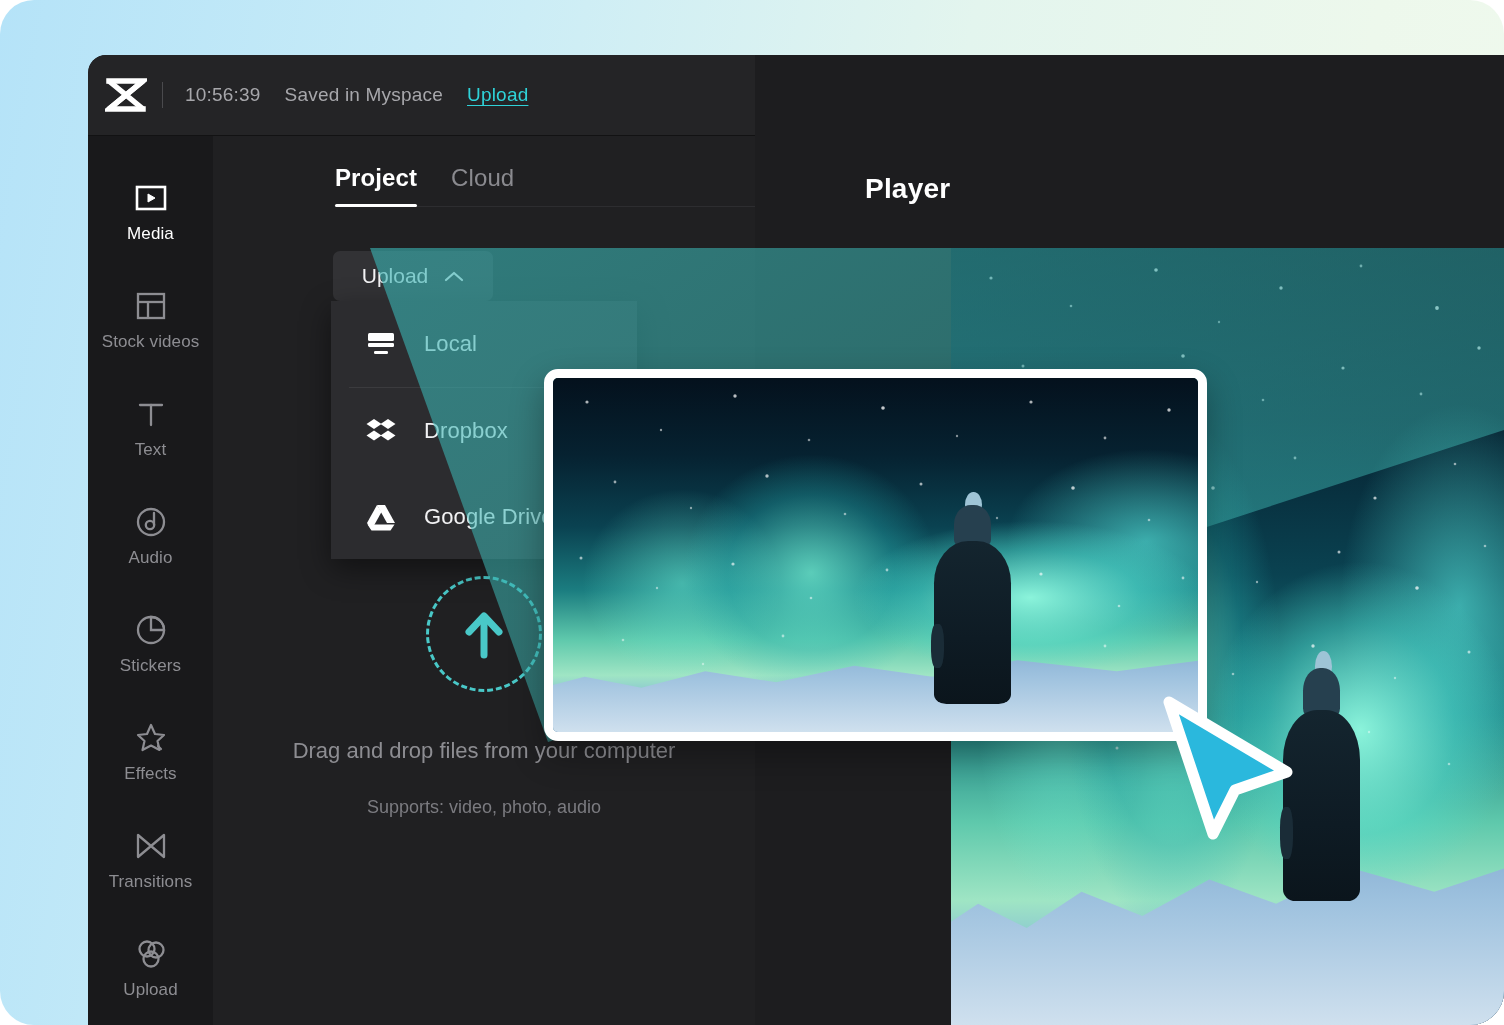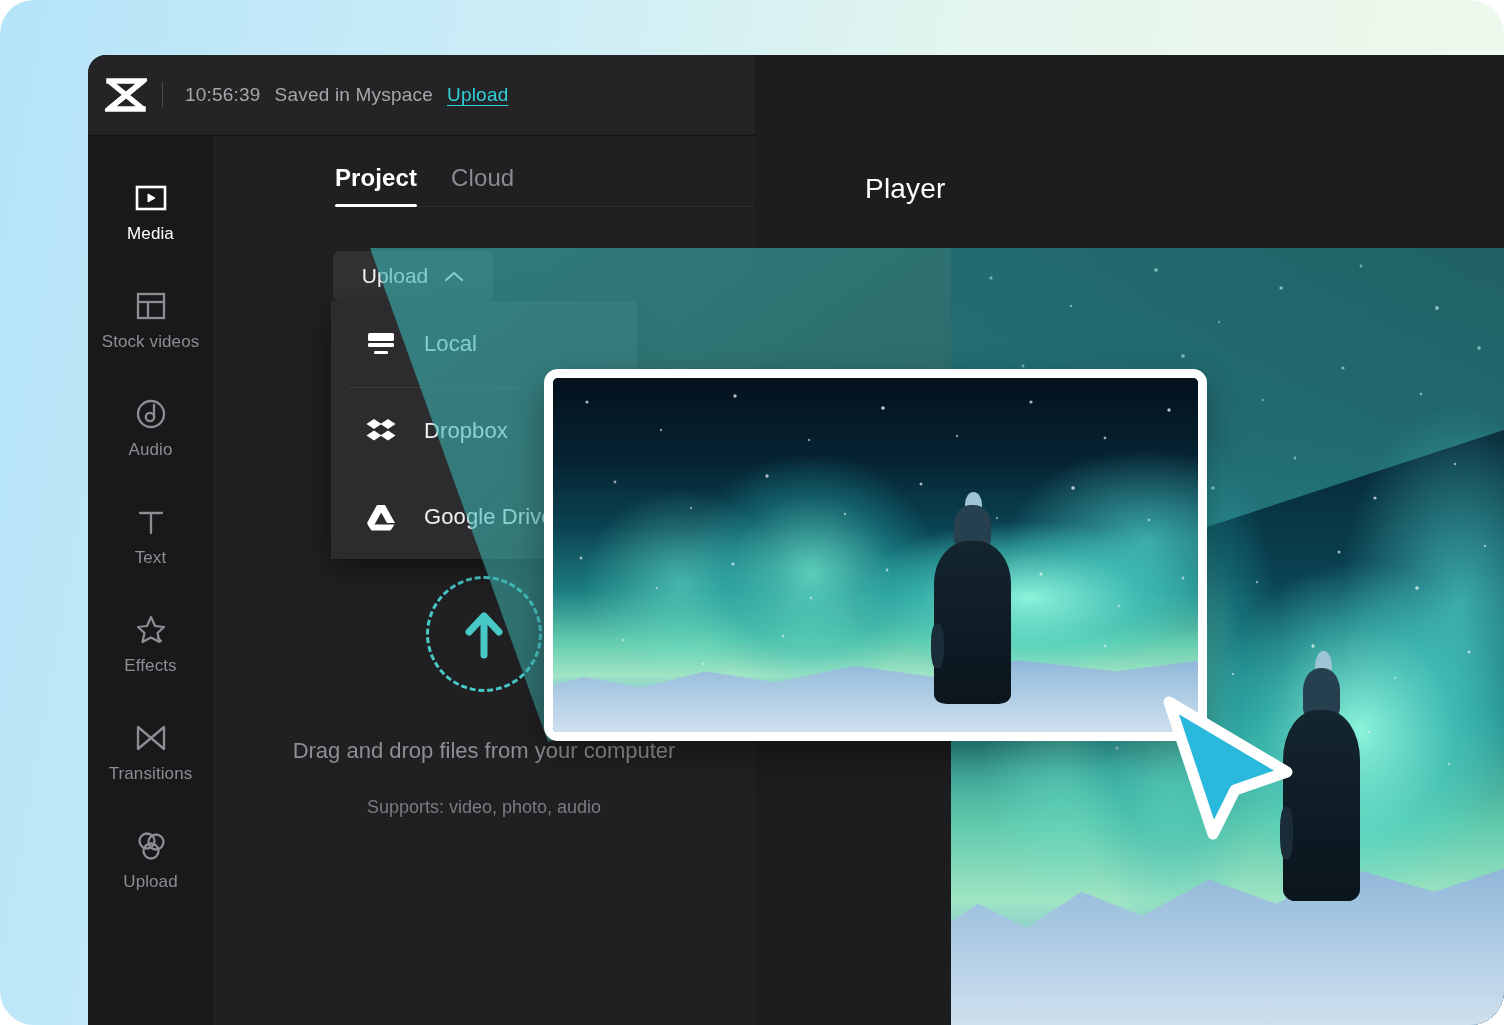--- a/index.html
+++ b/index.html
@@ -44,21 +44,21 @@
     display: flex;
     align-items: center;
     border-bottom: 1px solid #121213;
   }
   #logo-wrap { width: 60px; display:flex; justify-content:center; align-items:center; margin-left: 8px;}
   .logo-svg { display:block; }
   #header-divider {
     width: 1px; height: 26px; background: #4a4a4d; margin: 0 22px 0 6px;
   }
   #header-meta {
-    display: flex; align-items: baseline; gap: 14px;
+    display: flex; align-items: baseline; gap: 24px;
     font-size: 19px; color: #9a9a9e; letter-spacing: .2px;
   }
   #saved-time { color: #a7a7ab; }
   #saved-label { color: #a7a7ab; }
   #change-link {
     color: #2fd2d8; text-decoration: underline; text-underline-offset: 4px;
     cursor: pointer; font-size: 19px;
   }
 
   
@@ -146,21 +146,21 @@
 
   
   #player-area {
     position: absolute;
     left: 667px; top: 0;
     width: 749px; height: 970px;
     background: #1d1d1f;
   }
   #player-title {
     position: absolute; left: 110px; top: 118px;
-    font-size: 28px; color: #ffffff; font-weight: 400; letter-spacing:.2px;
+    font-size: 28px; color: #ffffff; font-weight: 700; letter-spacing:.2px;
   }
   #player-stage {
     position: absolute; left: 196px; top: 193px;
     width: 553px; height: 777px;
     overflow: hidden;
     border-bottom-right-radius: 16px;
   }
 
   
   .aurora {
@@ -263,39 +263,48 @@
             <rect x="2" y="3" width="26" height="24" stroke="#8d8d92" stroke-width="2.3"></rect>
             <path d="M2 11 H28" stroke="#8d8d92" stroke-width="2.3"></path>
             <path d="M12 11 V27" stroke="#8d8d92" stroke-width="2.3"></path>
           </svg>
         </span>
         <span class="rail-label">Stock videos</span>
       </div>
 
       <div class="rail-item">
         <span class="rail-icon">
+          <svg width="30" height="30" viewBox="0 0 30 30" fill="none">
+            <path d="M4 6 H26" stroke="#8d8d92" stroke-width="2.3" stroke-linecap="round"></path>
+            <path d="M15 6 V26" stroke="#8d8d92" stroke-width="2.3" stroke-linecap="round"></path>
+          </svg>
+        </span>
+        <span class="rail-label">Text</span>
+      </div>
+
+      <div class="rail-item">
+        <span class="rail-icon">
           <svg width="32" height="32" viewBox="0 0 32 32" fill="none">
             <circle cx="16" cy="16" r="13" stroke="#8d8d92" stroke-width="2.3"></circle>
             <path d="M19 7 V19" stroke="#8d8d92" stroke-width="2.3" stroke-linecap="round"></path>
             <circle cx="15" cy="19" r="4.2" stroke="#8d8d92" stroke-width="2.3"></circle>
           </svg>
         </span>
         <span class="rail-label">Audio</span>
       </div>
 
       <div class="rail-item">
         <span class="rail-icon">
-          <svg width="30" height="30" viewBox="0 0 30 30" fill="none">
-            <path d="M4 6 H26" stroke="#8d8d92" stroke-width="2.3" stroke-linecap="round"></path>
-            <path d="M15 6 V26" stroke="#8d8d92" stroke-width="2.3" stroke-linecap="round"></path>
-          </svg>
-        </span>
-        <span class="rail-label">Text</span>
-      </div>
-
+          <svg width="32" height="32" viewBox="0 0 32 32" fill="none">
+            <circle cx="16" cy="16" r="13" stroke="#8d8d92" stroke-width="2.3"></circle>
+            <path d="M29 16 A13 13 0 0 0 16 3 L16 16 Z" stroke="#8d8d92" stroke-width="2.3" fill="none"></path>
+          </svg>
+        </span>
+        <span class="rail-label">Stickers</span>
+      </div>
 
       <div class="rail-item">
         <span class="rail-icon">
           <svg width="32" height="32" viewBox="0 0 32 32" fill="none">
             <path d="M16 3 L20 12 L29 13 L22.5 19 L24.5 28 L16 23.5 L7.5 28 L9.5 19 L3 13 L12 12 Z" stroke="#8d8d92" stroke-width="2.2" stroke-linejoin="round" fill="none"></path>
             <path d="M23 24 L26 27" stroke="#8d8d92" stroke-width="2.2" stroke-linecap="round"></path>
           </svg>
         </span>
         <span class="rail-label">Effects</span>
       </div>

